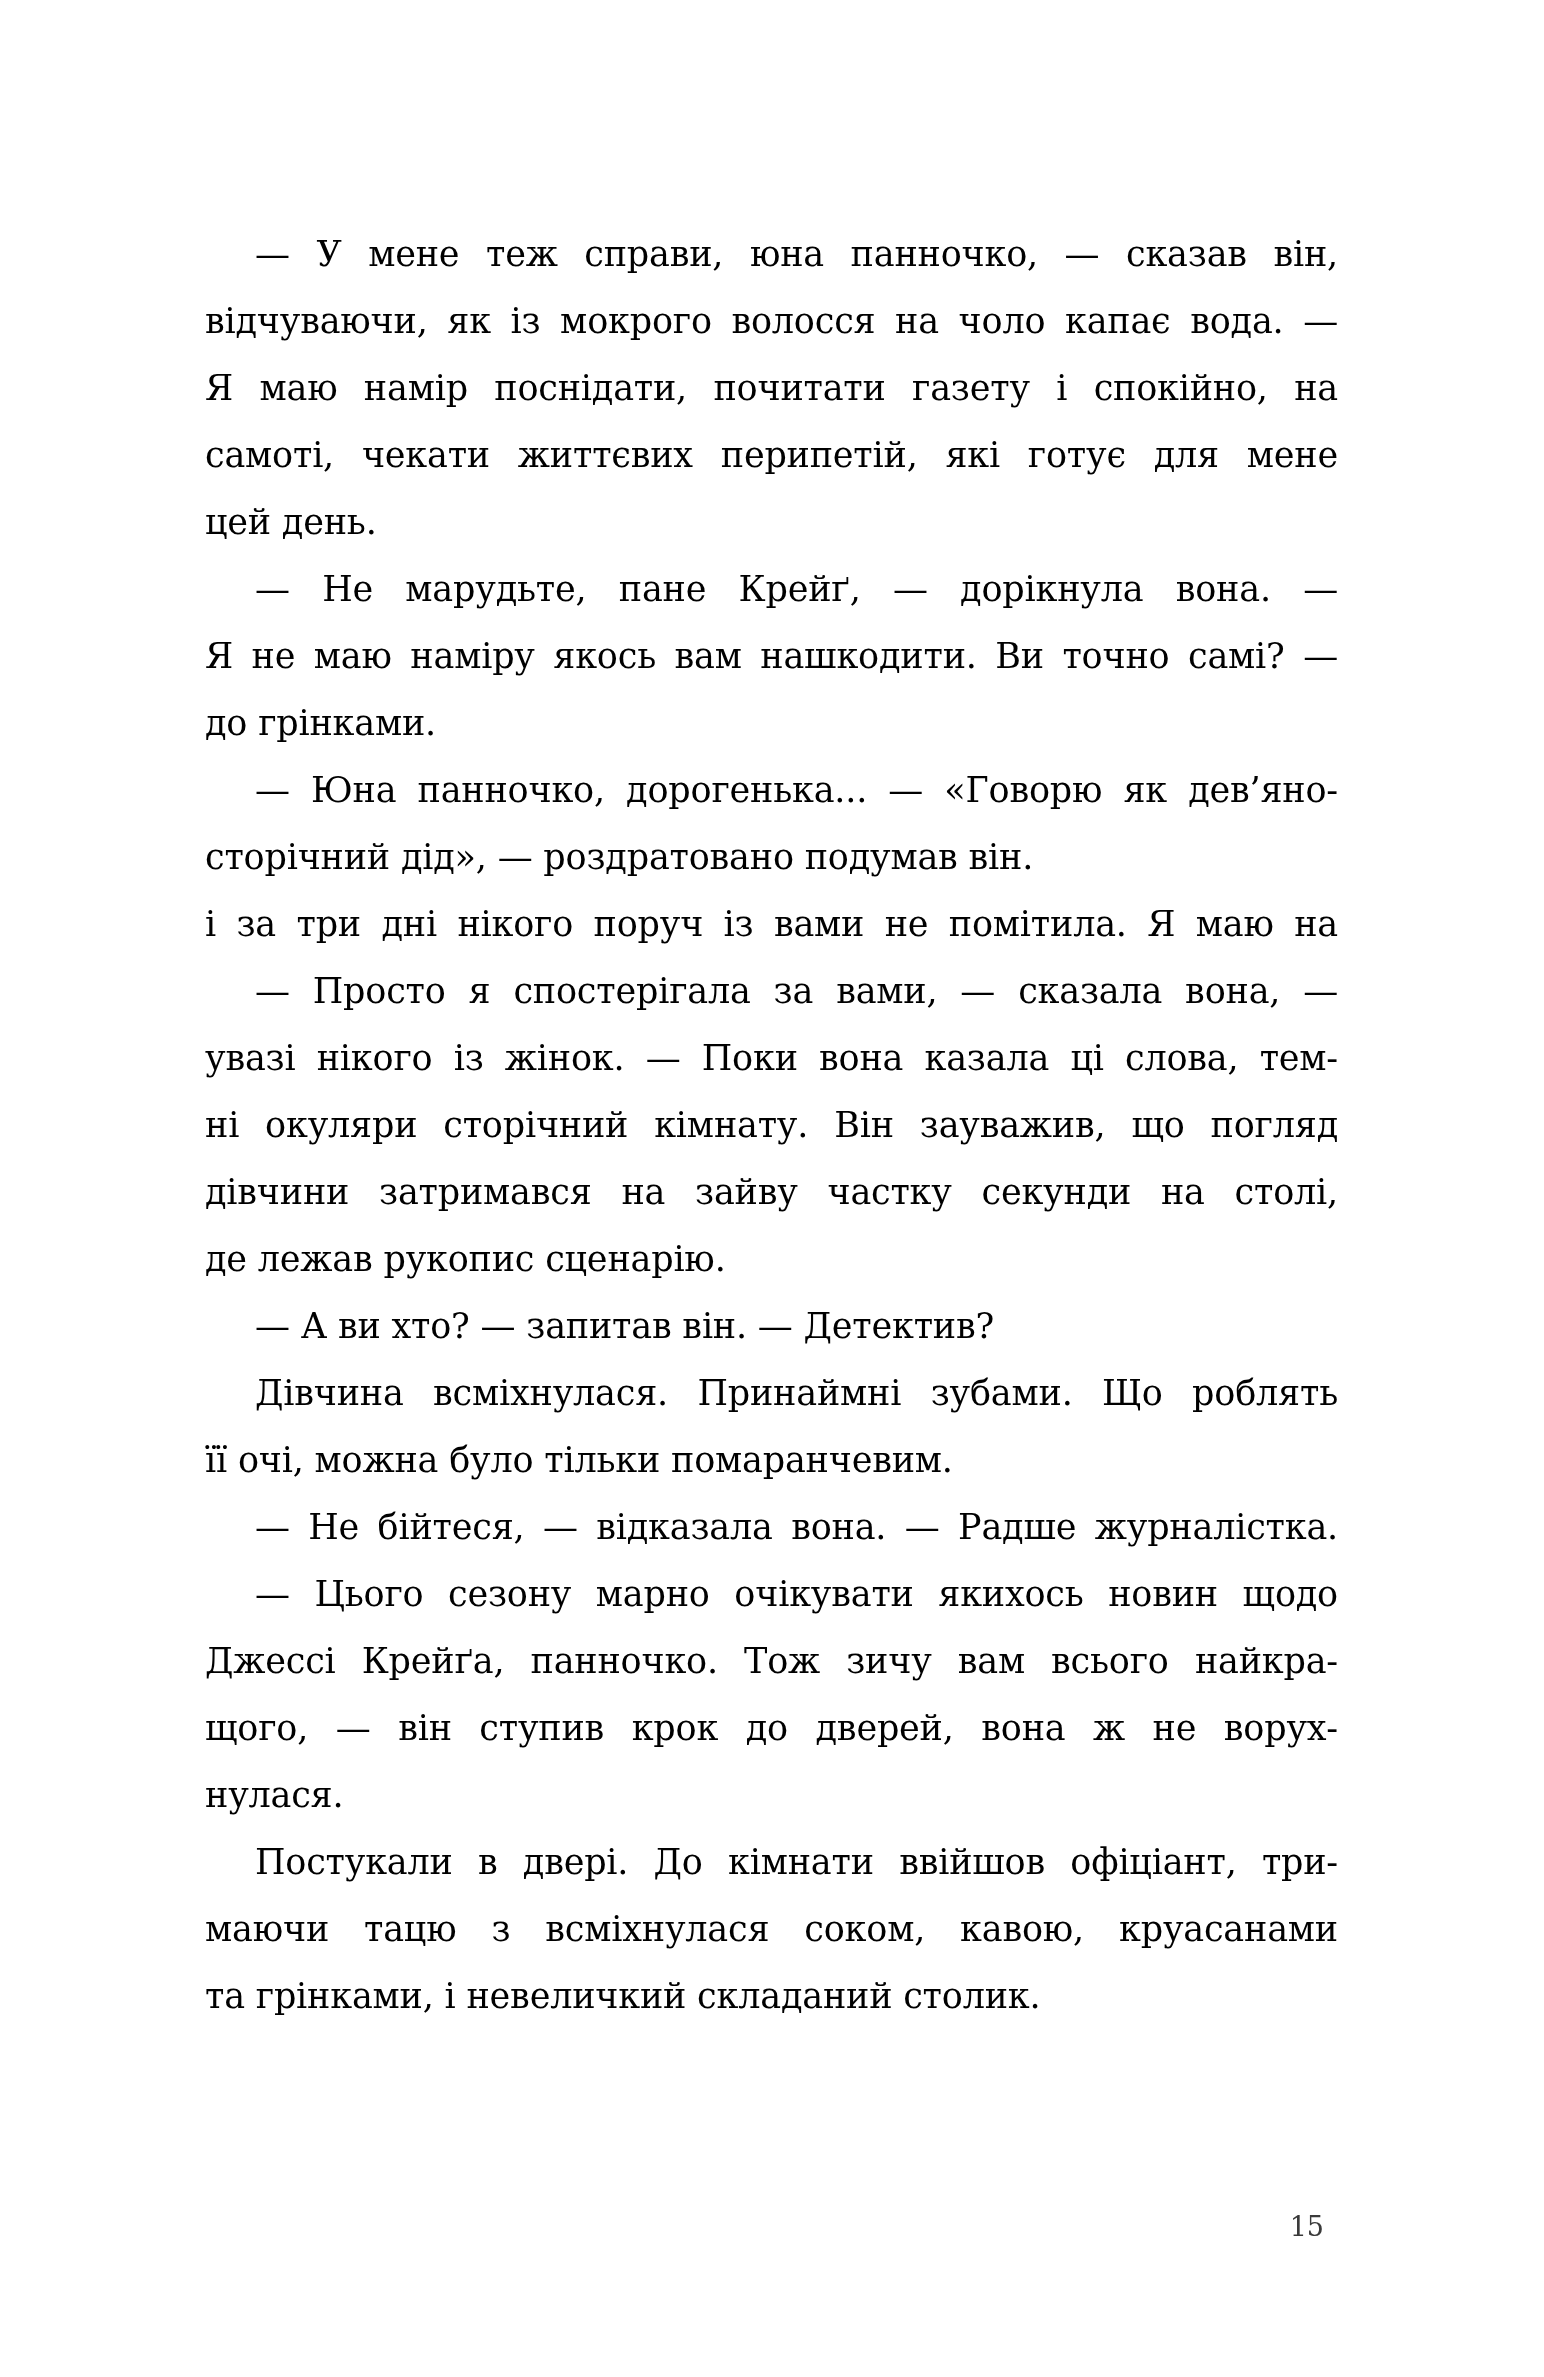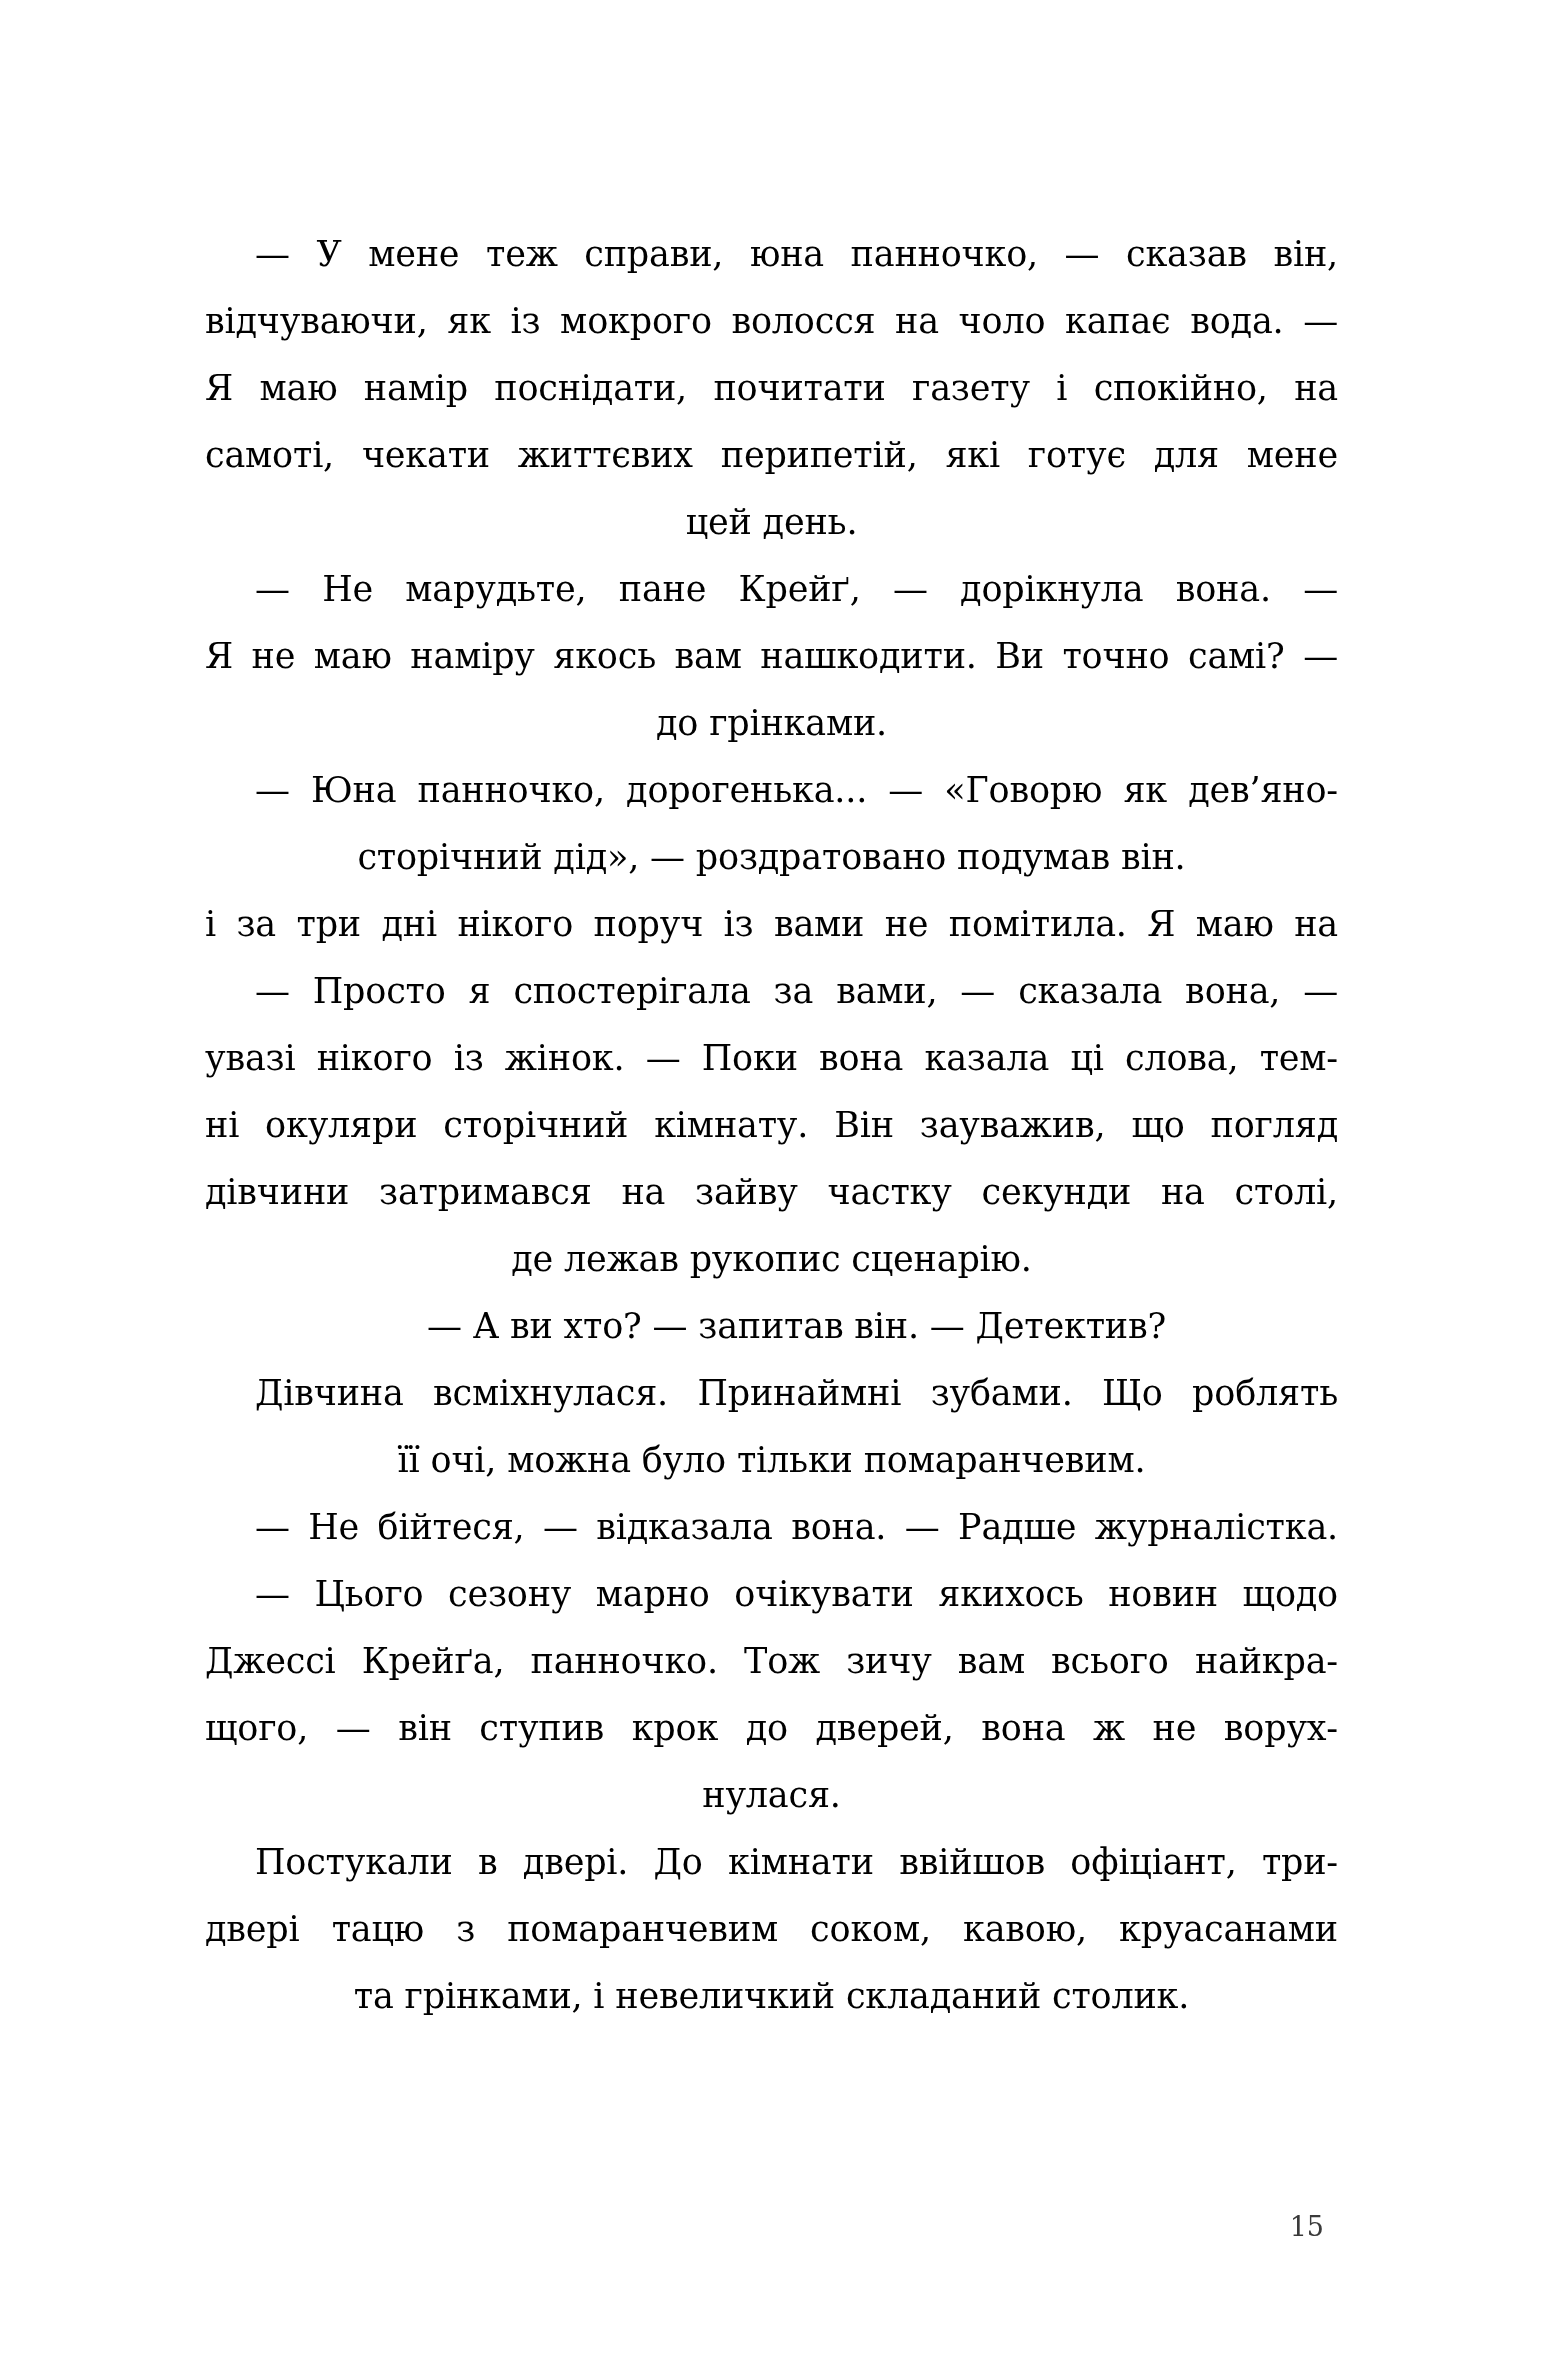--- a/index.html
+++ b/index.html
@@ -26,21 +26,21 @@
     position: absolute;
     left: 205px;
     top: 221px;
     width: 1133px;
     color: #1d1d1d;
   }
   .line {
     font-size: 35px;
     line-height: 67px;
     height: 67px;
-    text-align: center;
+    text-align: left;
     letter-spacing: -0.2px;
   }
   .line.just {
     text-align: justify;
     text-align-last: justify;
   }
   .line.indent {
     text-indent: 50px;
   }
   .page-number {
@@ -77,18 +77,18 @@
       <div class="line">де лежав рукопис сценарію.</div>
       <div class="line indent">— А ви хто? — запитав він. — Детектив?</div>
       <div class="line just indent">Дівчина всміхнулася. Принаймні зубами. Що роблять</div>
       <div class="line">її очі, можна було тільки помаранчевим.</div>
       <div class="line just indent">— Не бійтеся, — відказала вона. — Радше журналістка.</div>
       <div class="line just indent">— Цього сезону марно очікувати якихось новин щодо</div>
       <div class="line just">Джессі Крейґа, панночко. Тож зичу вам всього найкра-</div>
       <div class="line just">щого, — він ступив крок до дверей, вона ж не ворух-</div>
       <div class="line">нулася.</div>
       <div class="line just indent">Постукали в двері. До кімнати ввійшов офіціант, три-</div>
-      <div class="line just">двері тацю з помаранчевим соком, кавою, круасанами</div>
+      <div class="line just">маючи тацю з всміхнулася соком, кавою, круасанами</div>
       <div class="line">та грінками, і невеличкий складаний столик.</div>
     </div>
   <div class="page-number" style="color: rgb(58, 58, 58);">15</div>
 </div>
 
 
 </body></html>

